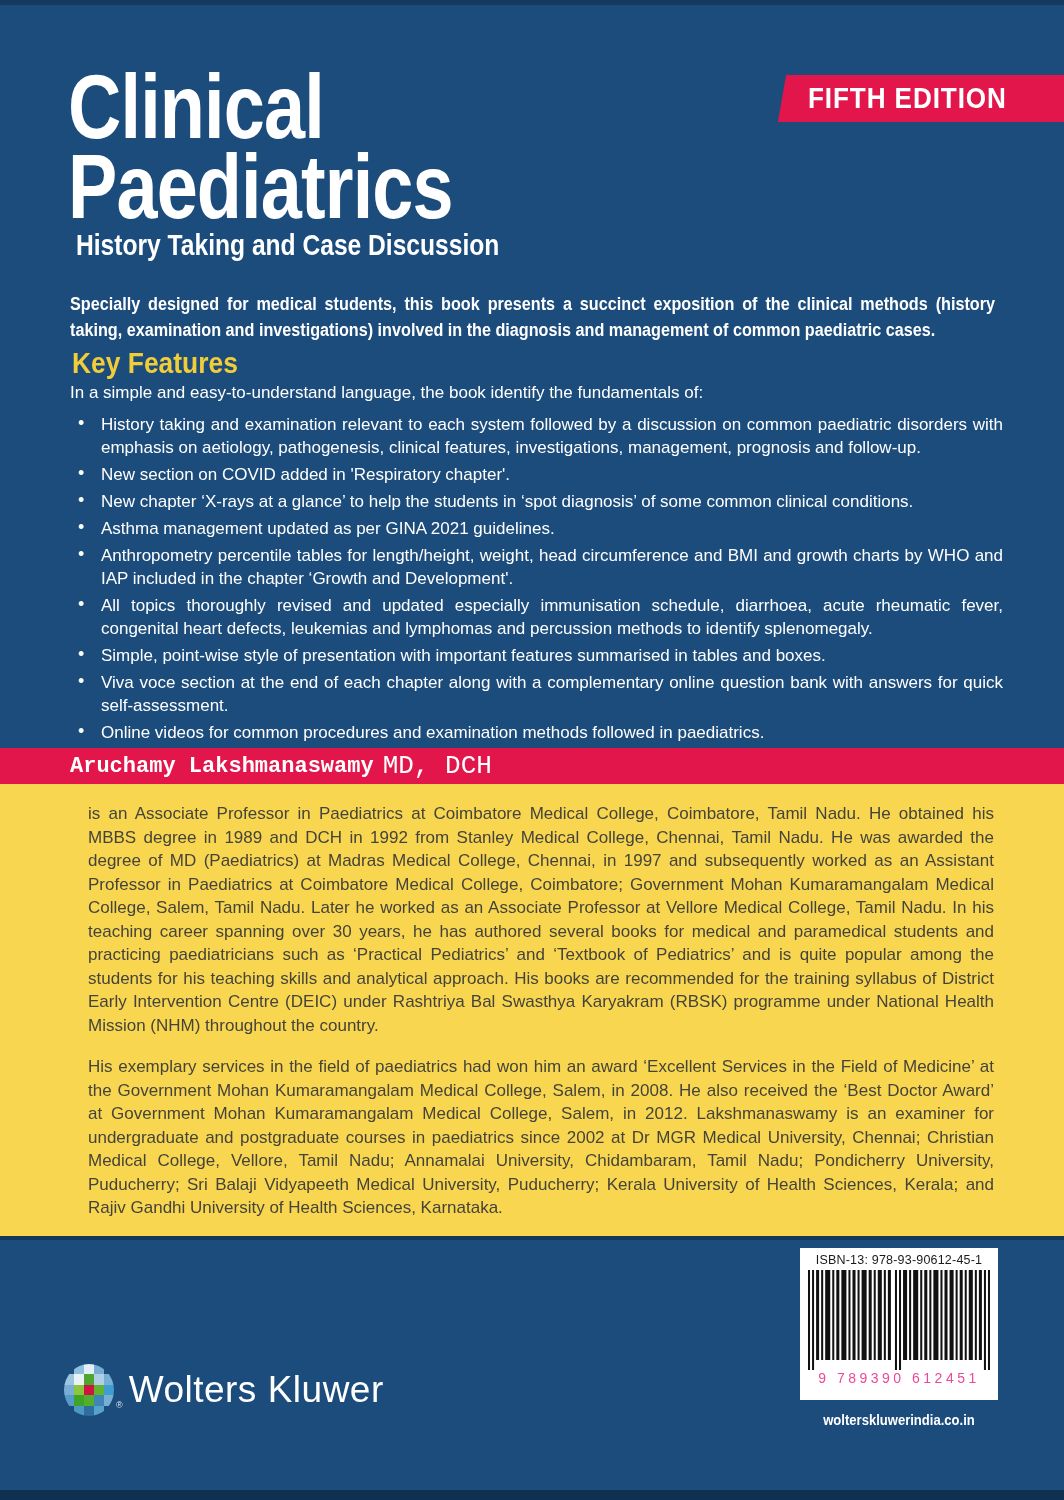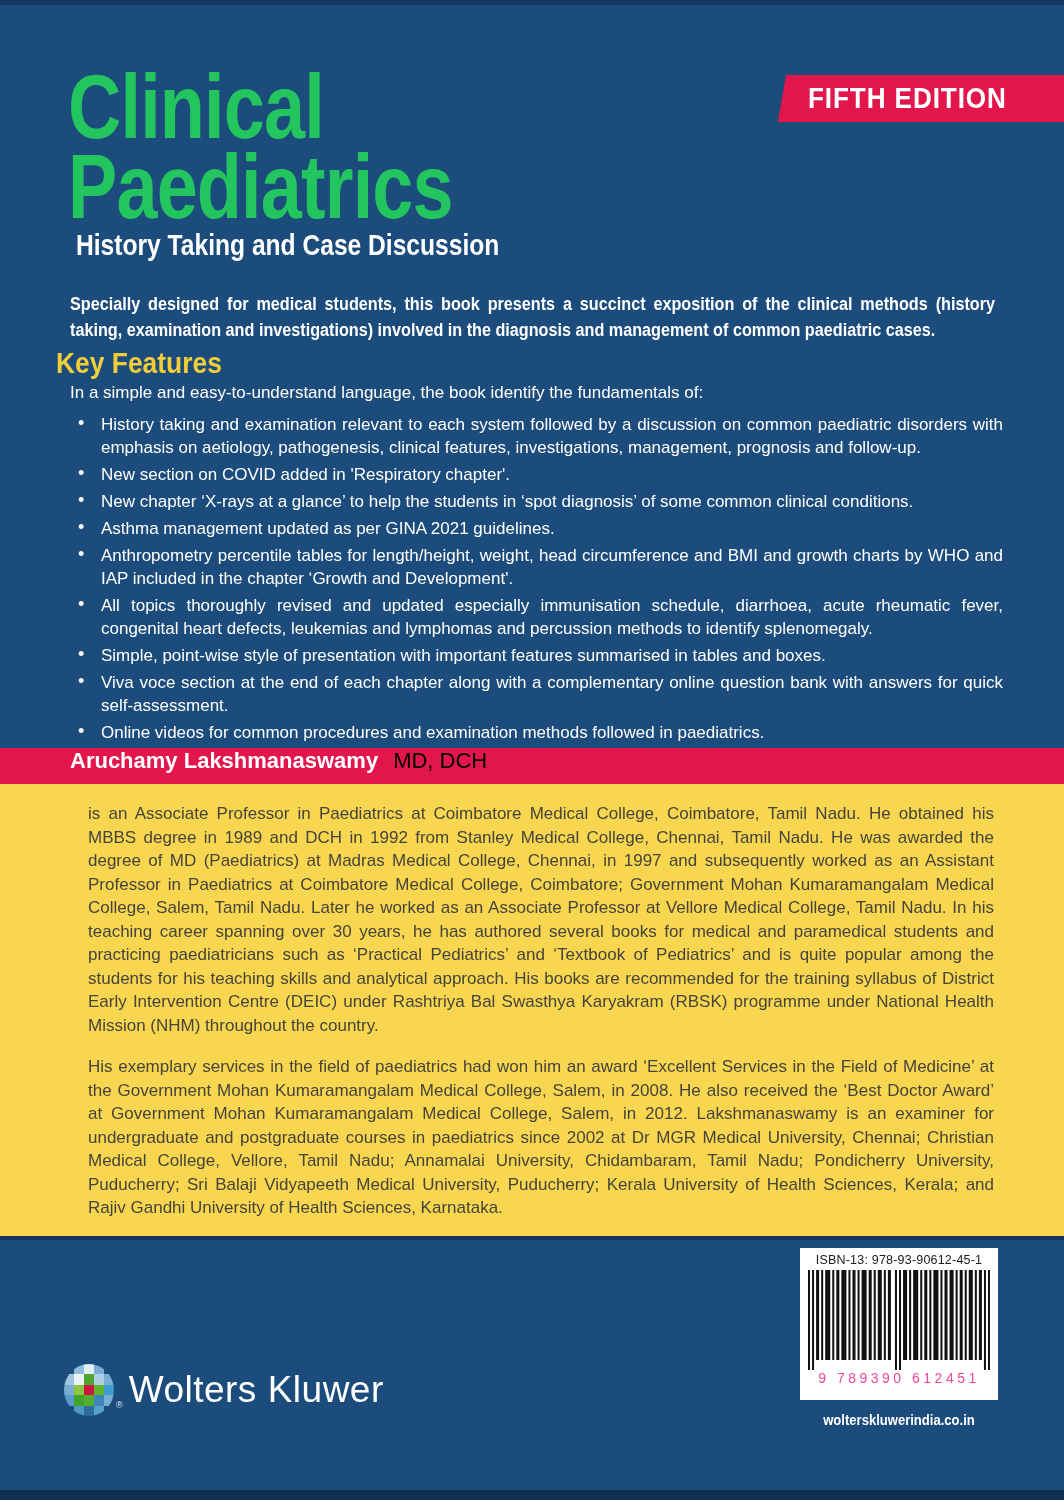--- a/index.html
+++ b/index.html
@@ -7,40 +7,40 @@
          font-family:"Liberation Sans",sans-serif;-webkit-font-smoothing:antialiased;}
   .edge-top{position:absolute;top:0;left:0;width:100%;height:5px;background:#143A5F;z-index:9;}
   .edge-bottom{position:absolute;bottom:0;left:0;width:100%;height:10px;background:#10304F;z-index:9;}
 
   
   .hero{position:absolute;top:0;left:0;width:100%;height:748px;}
   .badge{position:absolute;top:75px;right:-18px;width:300px;height:47px;background:#E2164B;
          transform:skewX(-10deg);display:flex;align-items:center;z-index:3;}
   .badge span{display:inline-block;color:#fff;font-weight:bold;font-size:29px;letter-spacing:1px;
          margin-left:26px;transform:skewX(10deg) scaleX(.9);transform-origin:0 50%;white-space:nowrap;}
-  .title{position:absolute;left:68px;top:67px;color:#22c55e;font-weight:bold;font-size:90px;
+  .title{position:absolute;left:68px;top:67px;color:#ffffff;font-weight:bold;font-size:90px;
          line-height:80px;letter-spacing:-1px;}
   .title .cond{display:inline-block;transform:scaleX(.82);transform-origin:0 50%;white-space:nowrap;}
   .subtitle{position:absolute;left:76px;top:228px;color:#fff;font-weight:bold;font-size:30px;}
   .subtitle .cond{display:inline-block;transform:scaleX(.82);transform-origin:0 50%;white-space:nowrap;}
   .intro{position:absolute;left:70px;top:291px;width:1000px;transform:scaleX(.925);transform-origin:0 0;
          color:#fff;font-weight:bold;font-size:17.5px;line-height:26px;text-align:justify;}
-  .kf-heading{position:absolute;left:56px;top:346px;color:#F0CD39;font-weight:bold;font-size:30px;}
+  .kf-heading{position:absolute;left:72px;top:346px;color:#F0CD39;font-weight:bold;font-size:30px;}
   .kf-heading .cond{display:inline-block;transform:scaleX(.88);transform-origin:0 50%;white-space:nowrap;}
   .kf-lead{position:absolute;left:70px;top:383px;width:940px;color:#fff;font-size:17px;}
   .kf-list{position:absolute;left:70px;top:408px;width:928px;margin:5px;padding:0;list-style:none;}
   .kf-list li{position:relative;padding-left:26px;margin:0 0 4px 0;color:#fff;font-size:17px;
          line-height:23px;text-align:justify;}
   .kf-list li::before{content:"\2022";position:absolute;left:3px;top:-1px;color:#fff;font-size:18px;}
 
   
   .author-band{position:absolute;top:748px;left:0;width:100%;height:36px;background:#E2164B;
-         display:flex;align-items:flex-start;padding-left:70px;box-sizing:border-box;z-index:2;}
+         display:flex;align-items:center;padding-left:70px;box-sizing:border-box;z-index:2;font-family:Liberation Mono, monospace;}
   .author-band .name{color:#fff;font-weight:bold;font-size:22px;}
-  .author-band .creds{color:#000000;font-size:22px;margin-left:15px;}
+  .author-band .creds{color:#ffffff;font-size:26px;margin-left:9px;}
 
   
   .bio{position:absolute;top:784px;left:0;width:100%;height:452px;background:#F9D64F;
        box-sizing:border-box;padding:18px 70px 0 88px;color:#45443C;font-size:17px;
        line-height:23.5px;text-align:justify;}
   .bio p{margin:0 0 18px 0;}
   .bio p:last-child{margin-bottom:0;}
 
   
   .footer{position:absolute;top:1236px;left:0;width:100%;height:264px;background:#1B4C7C;

